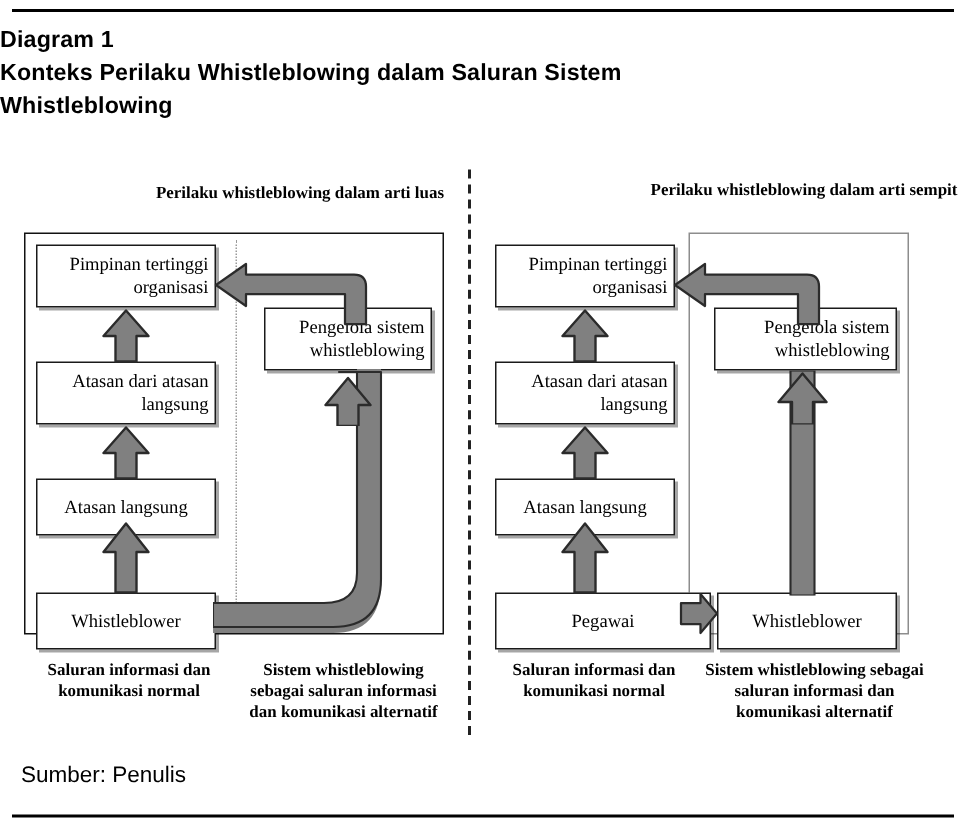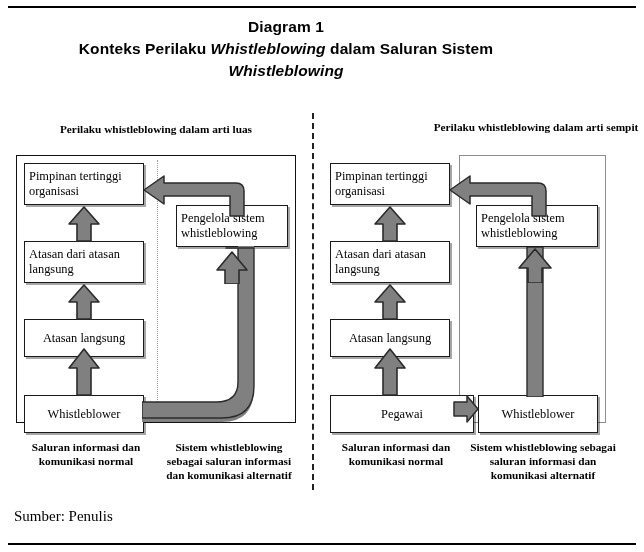--- a/index.html
+++ b/index.html
@@ -4,55 +4,55 @@
 <style>
   html,body{margin:0;padding:0;background:#ffffff;}
   body{width:644px;height:552px;position:relative;overflow:hidden;
        font-family:"Liberation Serif", serif; color:#000;}
 
   
   .rule-top{position:absolute;left:8px;top:6px;width:628px;height:2px;background:#000;}
   .rule-bottom{position:absolute;left:8px;top:543px;width:628px;height:2px;background:#000;}
 
   
-  .title-block{position:absolute;left:0;top:16px;width:572px;text-align:center;
+  .title-block{position:absolute;left:0;top:16px;width:572px;text-align:left;
                font-family:"Liberation Sans", sans-serif;font-weight:bold;font-size:15.5px;
                line-height:22px;letter-spacing:.1px;}
   .title-block .ln{display:block;}
-  .it{font-style:italic;}
+  .it{}
 
   
   .source{position:absolute;left:14px;top:508px;
-          font-family:Liberation Serif, serif;font-size:15px;color:#000;}
+          font-family:Liberation Sans, sans-serif;font-size:15px;color:#000;}
 
   
   .center-divider{position:absolute;left:312px;top:113px;width:0;height:377px;
                   border-left:2px dashed #222;}
 
   
   .panel-head{position:absolute;text-align:center;font-weight:bold;font-size:11.3px;
               line-height:14px;}
-  .head-left{left:16px;top:122px;width:280px;}
+  .head-left{left:16px;top:122px;width:280px;text-align:right;}
   .head-right{left:432px;top:120px;width:208px;}
 
   
   .container-left{position:absolute;left:16px;top:155px;width:280px;height:268px;
                   border:1.3px solid #111;box-sizing:border-box;}
   .container-right{position:absolute;left:459px;top:155px;width:147px;height:268px;
                    border:1.2px solid #8d8d8d;box-sizing:border-box;}
 
   
   .dotted-split{position:absolute;left:157px;top:160px;width:0;height:252px;
                 border-left:1.4px dotted #9a9a9a;}
 
   
   .node{position:absolute;box-sizing:border-box;background:#fff;
         border:1.6px solid #1a1a1a;
         box-shadow:2px 2px 0 rgba(0,0,0,.35);
-        display:flex;align-items:center;justify-content:center;text-align:left;
+        display:flex;align-items:center;justify-content:center;text-align:right;
         font-size:12.4px;line-height:15px;padding:18px 4px;}
 
   
   .arrow{position:absolute;}
   .arrow svg{display:block;}
 
   
 </style>
 </head>
 <body>

